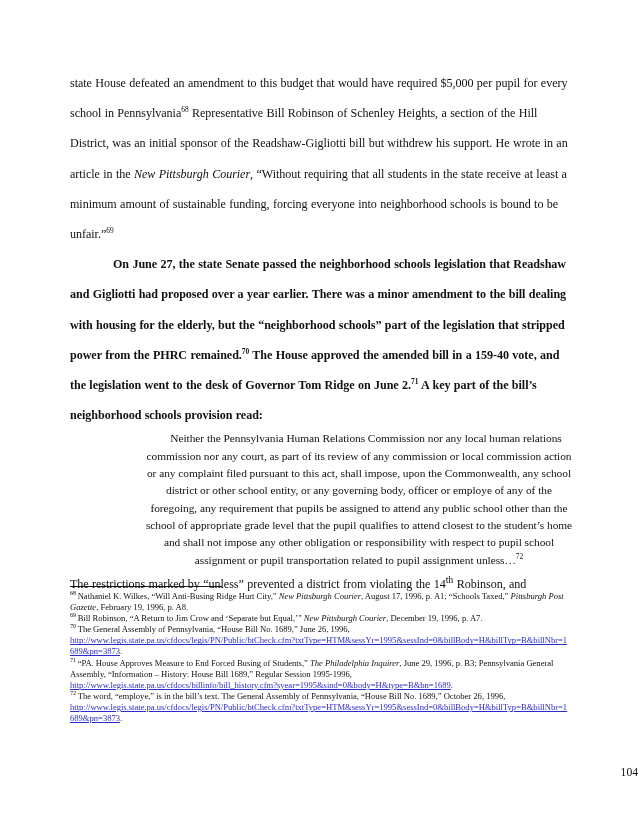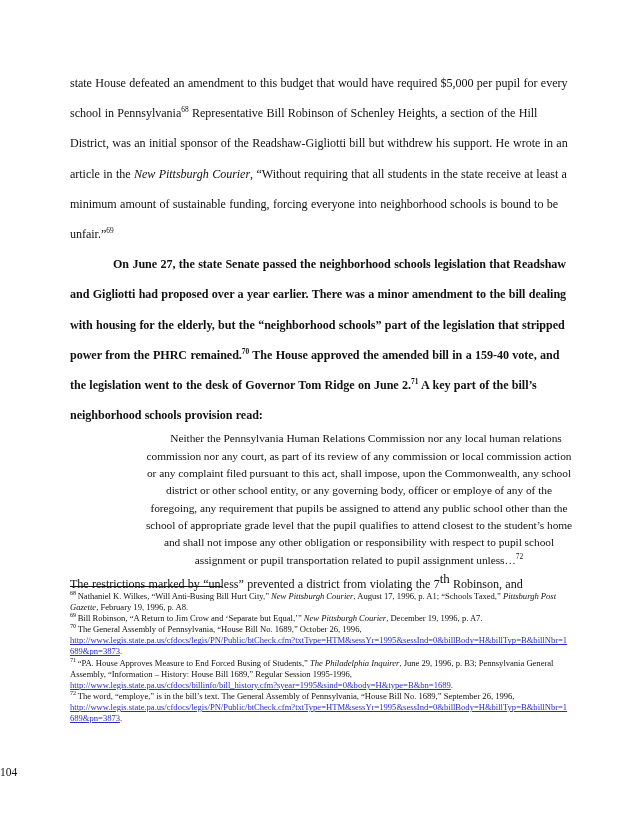--- a/index.html
+++ b/index.html
@@ -47,21 +47,21 @@
 
   .it { font-style: italic; }
 
   sup.fn {
     font-size: 7.4px;
     vertical-align: super;
     line-height: 0;
     letter-spacing: 0;
   }
   sup.ord {
-    font-size: 13px;
+    font-size: 10px;
     vertical-align: super;
     line-height: 0;
   }
 
   
   .blockquote {
     margin: 0;
     padding: 0;
     font-size: 11.4px;
     line-height: 17.3px;
@@ -110,51 +110,51 @@
     text-decoration: underline;
     word-break: break-all;
   }
 
   
   .page-number {
     position: absolute;
     left: 0;
     top: 766px;
     width: 638px;
-    text-align: left;
+    text-align: right;
     font-size: 11.6px;
     color: #111111;
   }
 </style>
 </head>
 <body>
 
 <div class="page">
 
   <div class="body-col">
     <div id="paragraphs-host">
         <p class="para"><span>state House defeated an amendment to this budget that would have required $5,000 per pupil for every school in Pennsylvania</span><sup class="fn">68</sup><span>  Representative Bill Robinson of Schenley Heights, a section of the Hill District, was an initial sponsor of the Readshaw-Gigliotti bill but withdrew his support.  He wrote in an article in the </span><span class="it">New Pittsburgh Courier</span><span>, “Without requiring that all students in the state receive at least a minimum amount of sustainable funding, forcing everyone into neighborhood schools is bound to be unfair.”</span><sup class="fn">69</sup></p>
         <p class="para indent"><span>On June 27, the state Senate passed the neighborhood schools legislation that Readshaw and Gigliotti had proposed over a year earlier.  There was a minor amendment to the bill dealing with housing for the elderly, but the “neighborhood schools” part of the legislation that stripped power from the PHRC remained.</span><sup class="fn">70</sup><span>  The House approved the amended bill in a 159-40 vote, and the legislation went to the desk of Governor Tom Ridge on June 2.</span><sup class="fn">71</sup><span>  A key part of the bill’s neighborhood schools provision read:</span></p>
       </div>
 
     <p class="blockquote">
       <span id="bq-text">Neither the Pennsylvania Human Relations Commission nor any local human relations commission nor any court, as part of its review of any commission or local commission action or any complaint filed pursuant to this act, shall impose, upon the Commonwealth, any school district or other school entity, or any governing body, officer or employe of any of the foregoing, any requirement that pupils be assigned to attend any public school other than the school of appropriate grade level that the pupil qualifies to attend closest to the student’s home and shall not impose any other obligation or responsibility with respect to pupil school assignment or pupil transportation related to pupil assignment unless…</span><sup class="fn" id="bq-fn">72</sup>
     </p>
 
     <p class="para after-quote">
-      <span id="aq-before">The restrictions marked by “unless” prevented a district from violating the 7</span><sup class="ord" id="aq-ord">th</sup><span id="aq-after"> Robinson, and</span>
+      <span id="aq-before">The restrictions marked by “unless” prevented a district from violating the 14</span><sup class="ord" id="aq-ord">th</sup><span id="aq-after"> Robinson, and</span>
     </p>
   </div>
 
   <div class="footnotes">
     <div class="fn-rule"></div>
     <div id="footnotes-host">
-        <p class="fn-item"><sup>68</sup><span>Nathaniel K. Wilkes, “Will Anti-Busing Bill Hurt City,” </span><span class="it">New Pittsburgh Courier</span><span>, August 17, 1996, p. A1; “Schools Taxed,” </span><span class="it">Pittsburgh Post Gazette</span><span>, February 19, 1996, p. A8.</span></p>
+        <p class="fn-item"><sup>68</sup><span>Nathaniel K. Wilkes, “Will Anti-Busing Ridge Hurt City,” </span><span class="it">New Pittsburgh Courier</span><span>, August 17, 1996, p. A1; “Schools Taxed,” </span><span class="it">Pittsburgh Post Gazette</span><span>, February 19, 1996, p. A8.</span></p>
         <p class="fn-item"><sup>69</sup><span>Bill Robinson, “A Return to Jim Crow and ‘Separate but Equal,’” </span><span class="it">New Pittsburgh Courier</span><span>, December 19, 1996, p. A7.</span></p>
-        <p class="fn-item"><sup>70</sup><span>The General Assembly of Pennsylvania, “House Bill No. 1689,” October 26, 1996,</span><br><span class="fn-link">http://www.legis.state.pa.us/cfdocs/legis/PN/Public/btCheck.cfm?txtType=HTM&amp;sessYr=1995&amp;sessInd=0&amp;billBody=H&amp;billTyp=B&amp;billNbr=1689&amp;pn=3873</span><span>.</span></p>
+        <p class="fn-item"><sup>70</sup><span>The General Assembly of Pennsylvania, “House Bill No. 1689,” June 26, 1996,</span><br><span class="fn-link">http://www.legis.state.pa.us/cfdocs/legis/PN/Public/btCheck.cfm?txtType=HTM&amp;sessYr=1995&amp;sessInd=0&amp;billBody=H&amp;billTyp=B&amp;billNbr=1689&amp;pn=3873</span><span>.</span></p>
         <p class="fn-item"><sup>71</sup><span>“PA. House Approves Measure to End Forced Busing of Students,” </span><span class="it">The Philadelphia Inquirer</span><span>, June 29, 1996, p. B3; Pennsylvania General Assembly, “Information – History: House Bill 1689,” Regular Session 1995-1996,</span><br><span class="fn-link">http://www.legis.state.pa.us/cfdocs/billinfo/bill_history.cfm?syear=1995&amp;sind=0&amp;body=H&amp;type=B&amp;bn=1689</span><span>.</span></p>
-        <p class="fn-item"><sup>72</sup><span>The word, “employe,” is in the bill’s text. The General Assembly of Pennsylvania, “House Bill No. 1689,” September 26, 1996,</span><br><span class="fn-link">http://www.legis.state.pa.us/cfdocs/legis/PN/Public/btCheck.cfm?txtType=HTM&amp;sessYr=1995&amp;sessInd=0&amp;billBody=H&amp;billTyp=B&amp;billNbr=1689&amp;pn=3873</span><span>.</span></p>
+        <p class="fn-item"><sup>72</sup><span>The word, “employe,” is in the bill’s text. The General Assembly of Pennsylvania, “House Bill No. 1689,” October 26, 1996,</span><br><span class="fn-link">http://www.legis.state.pa.us/cfdocs/legis/PN/Public/btCheck.cfm?txtType=HTM&amp;sessYr=1995&amp;sessInd=0&amp;billBody=H&amp;billTyp=B&amp;billNbr=1689&amp;pn=3873</span><span>.</span></p>
       </div>
   </div>
 
   <div class="page-number">104</div>
 
 </div>
 
 </body></html>

